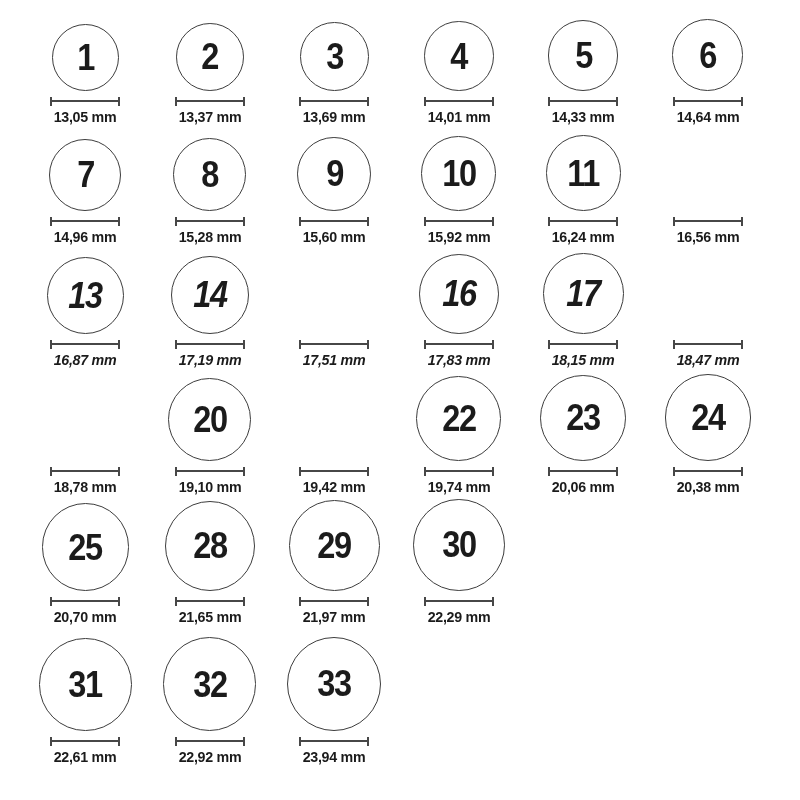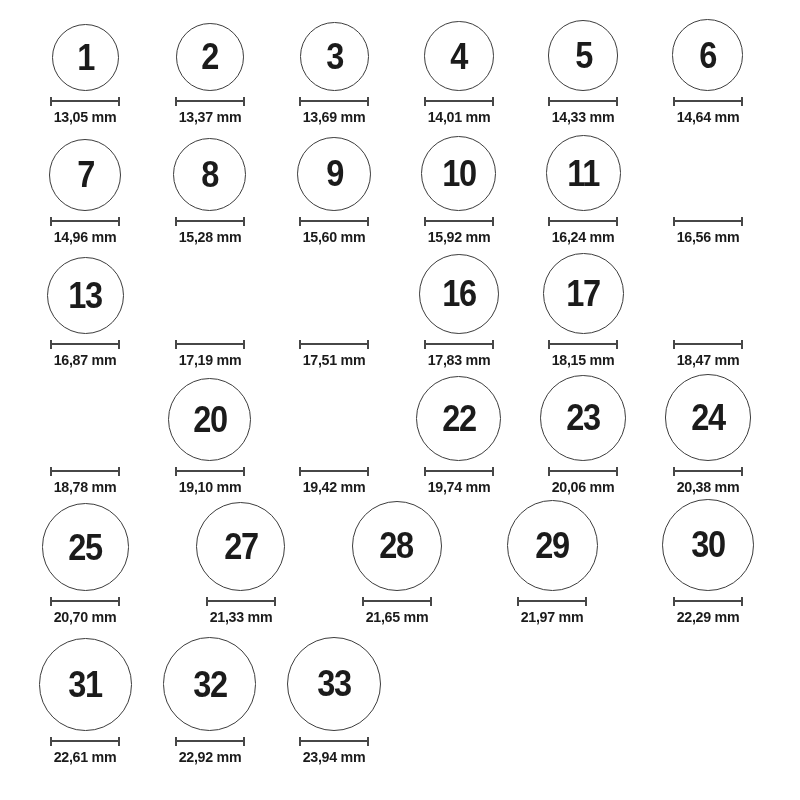--- a/index.html
+++ b/index.html
@@ -17,23 +17,23 @@
   .chart{
     padding-left:23px;
     width:747px;
   }
   .row{
     display:flex;
     align-items:flex-end;
   }
   .row:nth-child(1){height:125px;}
   .row:nth-child(2){height:120px;}
-  .row:nth-child(3){height:123px;}
+  .row:nth-child(3){height:123px;font-style:italic;}
   .row:nth-child(4){height:127px;}
-  .row:nth-child(5){height:130px;justify-content:space-between;}
+  .row:nth-child(5){height:130px;}
   .row:nth-child(6){height:140px;}
   .cell{
     width:124.5px;
     display:flex;
     flex-direction:column;
     align-items:center;
   }
   .circle{
     border:1.5px solid var(--stroke);
     border-radius:50%;
@@ -162,20 +162,23 @@
     </div>
     <div class="row">
       <div class="cell">
         <div class="circle" style="width:77.2px;height:77.2px">
           <span class="num">13</span>
         </div>
         <div class="ruler"></div>
         <div class="mm-label">16,87 mm</div>
       </div>
       <div class="cell">
+        <div class="circle" style="width:78.0px;height:78.0px">
+          <span class="num">14</span>
+        </div>
         <div class="ruler"></div>
         <div class="mm-label">17,19 mm</div>
       </div>
       <div class="cell">
         <div class="ruler"></div>
         <div class="mm-label">17,51 mm</div>
       </div>
       <div class="cell">
         <div class="circle" style="width:79.8px;height:79.8px">
           <span class="num">16</span>
@@ -233,27 +236,20 @@
         <div class="mm-label">20,38 mm</div>
       </div>
     </div>
     <div class="row">
       <div class="cell">
         <div class="circle" style="width:87.4px;height:87.4px">
           <span class="num">25</span>
         </div>
         <div class="ruler"></div>
         <div class="mm-label">20,70 mm</div>
-      </div>
-      <div class="cell">
-        <div class="circle" style="width:89.1px;height:89.1px">
-          <span class="num">27</span>
-        </div>
-        <div class="ruler"></div>
-        <div class="mm-label">21,33 mm</div>
       </div>
       <div class="cell">
         <div class="circle" style="width:90.0px;height:90.0px">
           <span class="num">28</span>
         </div>
         <div class="ruler"></div>
         <div class="mm-label">21,65 mm</div>
       </div>
       <div class="cell">
         <div class="circle" style="width:90.8px;height:90.8px">

